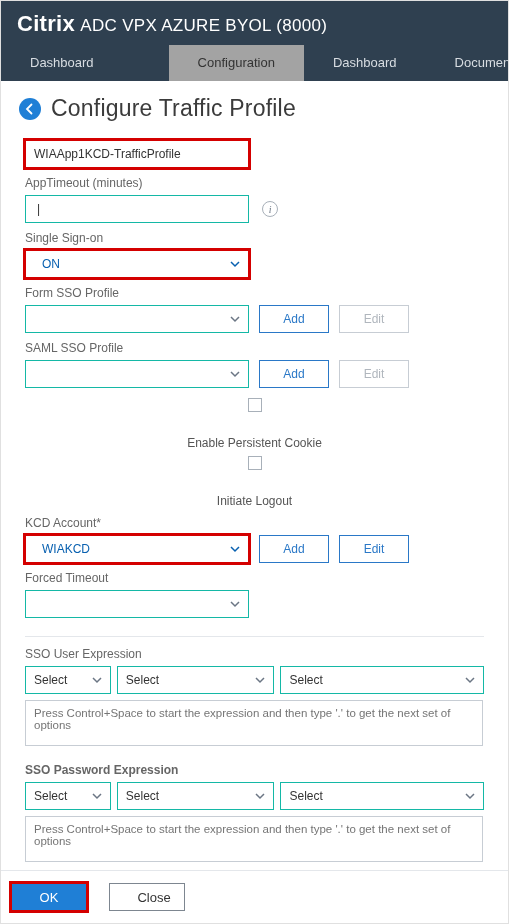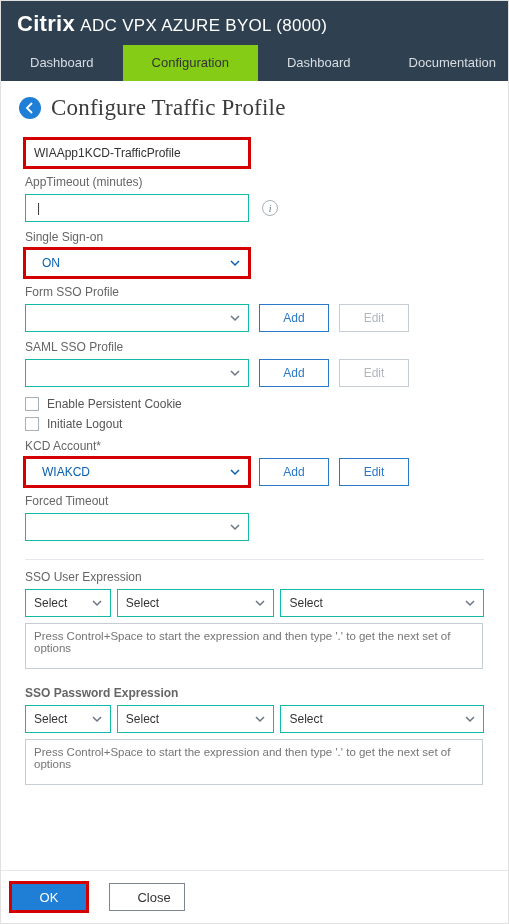--- a/index.html
+++ b/index.html
@@ -2,45 +2,45 @@
 <html><head>
 <meta charset="utf-8">
 <style>
   * { box-sizing: border-box; margin: 0; padding: 0; font-family: -apple-system, BlinkMacSystemFont, "Segoe UI", Arial, sans-serif; }
   body { width: 509px; height: 924px; background: #fff; font-size: 13px; color: #333; overflow: hidden; border:1px solid #e0e0e0; }
   .header { background: #2f4050; color: #fff; padding: 10px 16px 8px; font-size: 18px; letter-spacing: .3px;}
   .header .brand { font-weight: 700; font-size: 22px; }
   .header .prod { font-weight: 400; font-size:17px; }
   .tabs { display:flex; background:#2f4050; }
   .tab { flex:0 0 auto; padding:10px 29px 11px; color:#d8dde2; font-size:13px; cursor:pointer; }
-  .tab.active { background:#84cc16; color:#333; }
+  .tab.active { background:#a3a3a3; color:#333;margin-left:46px; }
   .page { padding: 14px 18px 8px; }
   .title-row { display:flex; align-items:center; gap:10px; margin-bottom:18px; }
   .back-btn { width:22px; height:22px; border-radius:50%; background:#1f7fd6; display:flex; align-items:center; justify-content:center; cursor:pointer; }
   .back-btn svg { width:12px; height:12px; fill:#fff; }
-  h1 { font-size:23px; font-weight:400; color:#3b3b3b; letter-spacing:.2px;font-family:Liberation Serif, serif; }
+  h1 { font-size:23px; font-weight:400; color:#3b3b3b; letter-spacing:.2px; }
   .form { padding: 0 6px; }
   .label { font-size:12px; color:#666; margin: 8px 0 5px; }
   .label.first { margin-top: 0; }
   .spacer-top { margin-top: 14px; font-weight: bold; }
   input[type=text], .select, .sel-small, .sel-med, .sel-large {
     border:1px solid #14b8a6; background:#fff; font-size:12px; color:#333; padding:6px 8px; height:28px;
   }
   .name-input { width:224px; background:#f0f2f4; }
   .timeout-input { width:224px; }
   .hl { outline:3px solid #d40000; outline-offset:-1px; }
   .select { display:flex; align-items:center; justify-content:space-between; width:224px; cursor:pointer; }
   .select.on { color:#0860b0; }
   .chev { width:10px; height:10px; }
   .chev path { stroke:#6b7684; stroke-width:1.5; fill:none; }
   .select.on .chev path { stroke:#0860b0; }
   .row { display:flex; align-items:center; gap:10px; }
   .btn { border:1px solid #2a78c7; color:#2a78c7; background:#fff; width:70px; height:28px; font-size:12px; cursor:pointer; text-align:center; }
   .btn.disabled { border-color:#c7cdd4; color:#b0b6bd; cursor:default; }
-  .check-row { display:flex; gap:8px; margin:10px 0 0; font-size:12px; color:#555; }
+  .check-row { display:flex; align-items:center; gap:24px; margin:10px 0 0; font-size:12px; color:#555;flex-direction:column; }
   .checkbox { width:14px; height:14px; border:1px solid #a8b0b9; background:#fff; cursor:pointer; }
   .info-icon { width:16px;height:16px; border:1px solid #a8b0b9; border-radius:50%; display:flex;align-items:center;justify-content:center; color:#6b7684; font-size:10px; font-style:italic; font-family:Georgia,serif; margin-left:6px; cursor:default;}
 
   .divider { border:none; border-top:1px solid #e4e7eb; margin:18px 0 10px; }
   .expr-row { display:flex; gap:6px; margin:4px 0 6px; }
   .sel-small { width:86px; display:flex; align-items:center; justify-content:space-between; cursor:pointer;}
   .sel-med { width:158px; display:flex; align-items:center; justify-content:space-between; cursor:pointer;}
   .sel-large { width:204px; display:flex; align-items:center; justify-content:space-between; cursor:pointer;}
   .expr-area { width:458px; height:46px; border:1px solid #c7cdd4; padding:6px 8px; font-size:11.5px; color:#9aa0a8; resize:none; }
   .footer { position:absolute; left:1px; right:1px; bottom:1px; border-top:1px solid #e4e7eb; padding:12px 10px; display:flex; gap:22px; background:#fff;}

